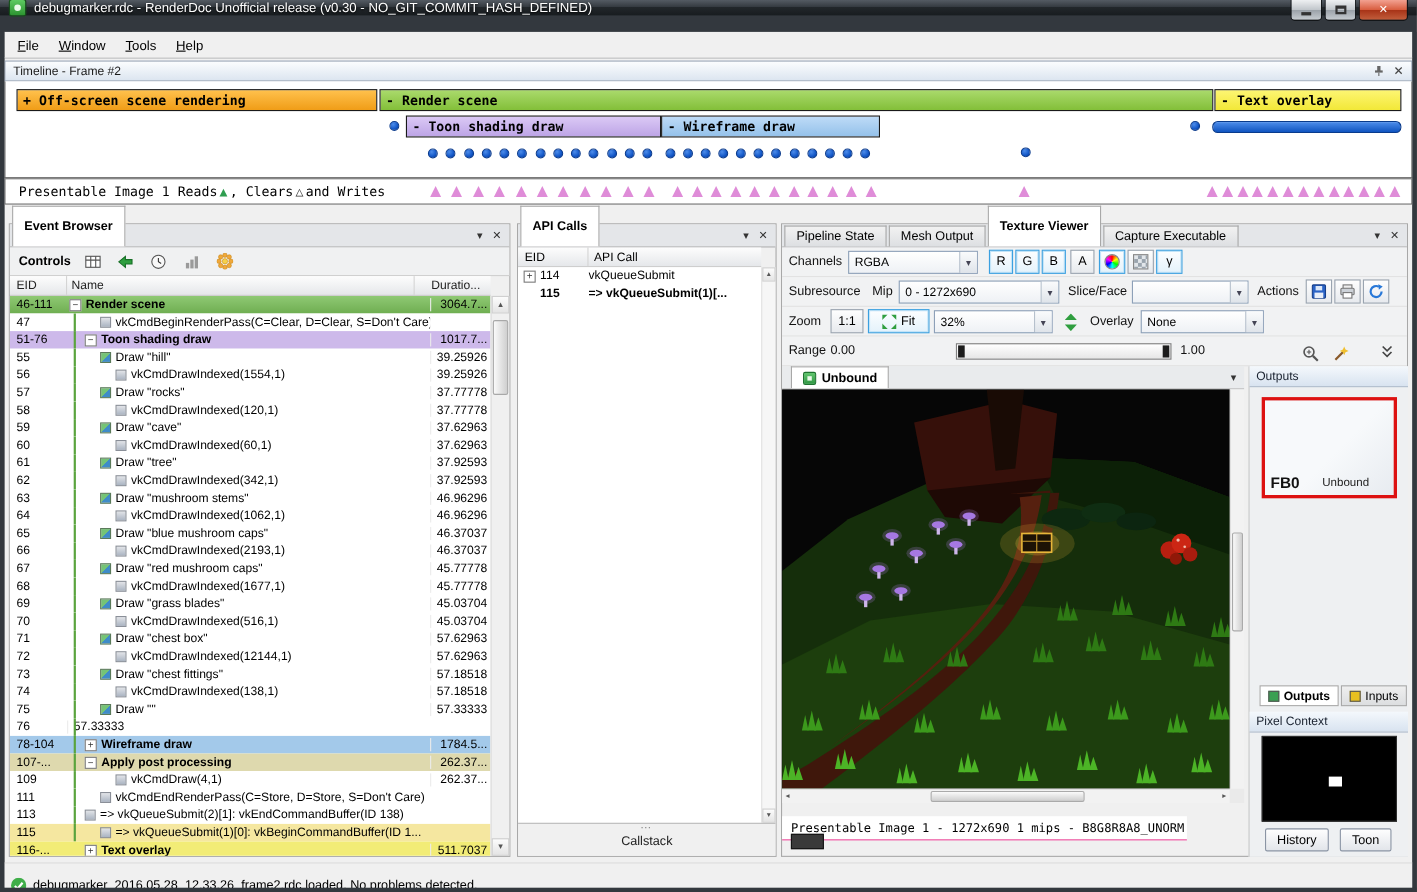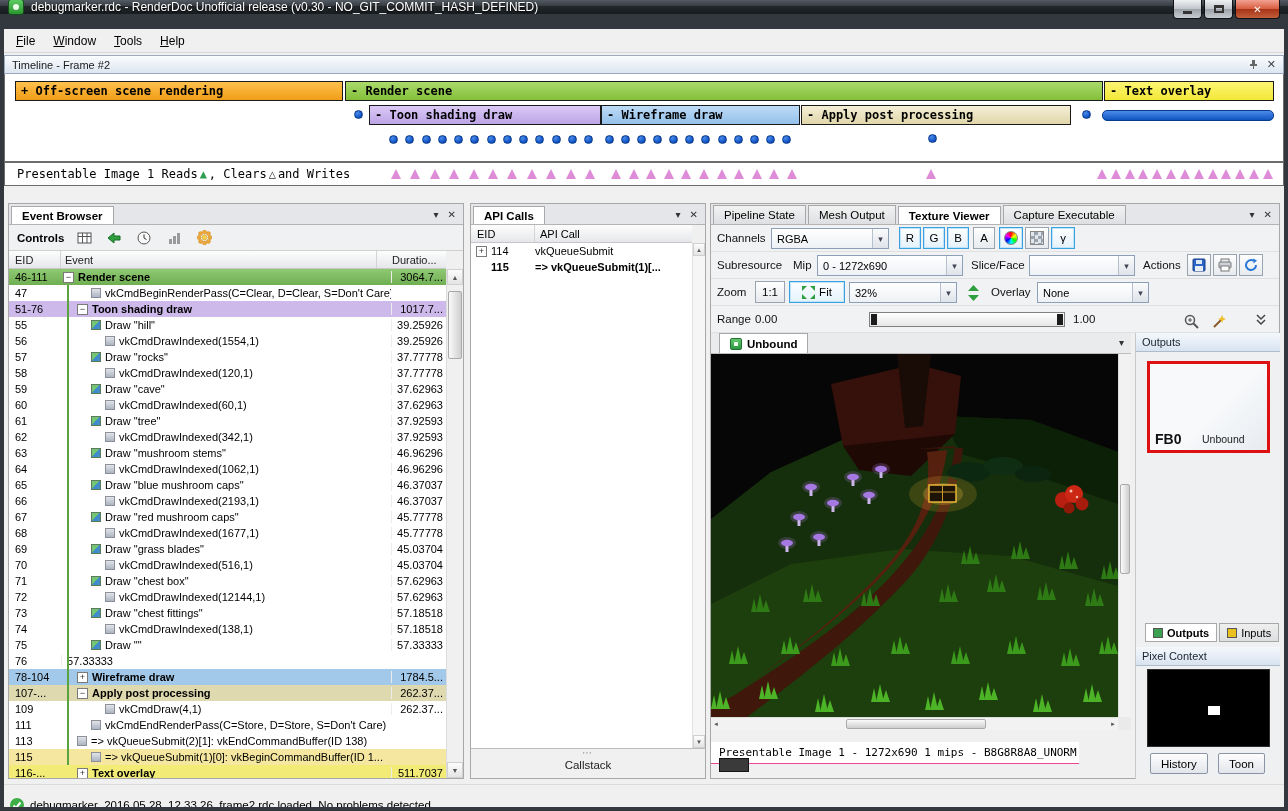--- a/index.html
+++ b/index.html
@@ -72,21 +72,21 @@
   .tg3{left:921px;width:10px;}
   .tg4{left:1092px;width:176px;}
 
   
   .panel{position:absolute;top:203px;height:576px;background:#f0f0f0;border:1px solid #a8a8a8;}
   .tabbar{position:absolute;left:0;top:0;right:0;height:21px;background:#e4e6e9;
     border-bottom:1px solid #b4b4b4;display:flex;align-items:flex-end;padding-left:2px;}
   .tab{height:19px;padding:0 10px;font-size:11.5px;display:flex;align-items:center;gap:5px;
     background:linear-gradient(#f2f2f2,#dddfe2);border:1px solid #a8a8a8;border-bottom:none;margin-right:2px;
     white-space:nowrap;}
-  .tab.active{background:#fff;height:18px;font-weight:bold;}
+  .tab.active{background:#fff;height:37px;font-weight:bold;}
   .tab-ctrls{margin-left:auto;display:flex;gap:9px;align-items:center;padding:0 7px 4px 0;color:#333;
     font-size:10px;}
 
   
   .ev-panel{left:8px;width:456px;}
   .ev-toolbar{position:absolute;left:0;top:21px;right:0;height:26px;background:#f0f1f2;
     border-bottom:1px solid #d0d0d0;display:flex;align-items:center;gap:10px;padding:0 8px;}
   .ev-toolbar .lbl{font-weight:bold;font-size:11.5px;}
   .tool-icon{display:flex;align-items:center;justify-content:center;width:20px;height:20px;}
   .grid-header{position:absolute;left:0;top:47px;right:17px;height:18px;display:flex;
@@ -261,21 +261,20 @@
         </svg>
       <span>✕</span>
     </span>
   </div>
   <div class="tl-body">
     <div class="tl-block b-off">+ Off-screen scene rendering</div>
     <div class="tl-block b-render">- Render scene</div>
     <div class="tl-block b-text">- Text overlay</div>
     <div class="tl-block b-toon">- Toon shading draw</div>
     <div class="tl-block b-wire">- Wireframe draw</div>
-    <div class="tl-block b-post">- Apply post processing</div>
     <span class="dot dot-single" style="left:349px;"></span>
     <span class="dot dot-single" style="left:1077px;"></span>
     <div class="bluebar"></div>
     <div class="dots-row dg-toon">
         <span class="dot"></span>
         <span class="dot"></span>
         <span class="dot"></span>
         <span class="dot"></span>
         <span class="dot"></span>
         <span class="dot"></span>
@@ -400,21 +399,21 @@
               <circle cx="11.4" cy="3.6" r="2"></circle>
               <circle cx="3.6" cy="11.4" r="2"></circle>
               <circle cx="11.4" cy="11.4" r="2"></circle>
             </g>
             <circle cx="7.5" cy="7.5" r="2.4" fill="#f6d24a" stroke="#c8881a" stroke-width="0.5"></circle>
           </svg>
         </span>
     </div>
     <div class="grid-header">
       <span class="gh-eid">EID</span>
-      <span class="gh-name">Event</span>
+      <span class="gh-name">Name</span>
       <span class="gh-dur">Duratio...</span>
     </div>
     <div class="ev-rows">
         <div class="erow ind0 bg-green bold">
       <span class="c-eid">46-111</span>
       <span class="c-namewrap">
             <span class="row-icon treebox">−</span>
             <span class="c-name">Render scene</span>
           </span>
       <span class="c-dur">3064.7...</span>

